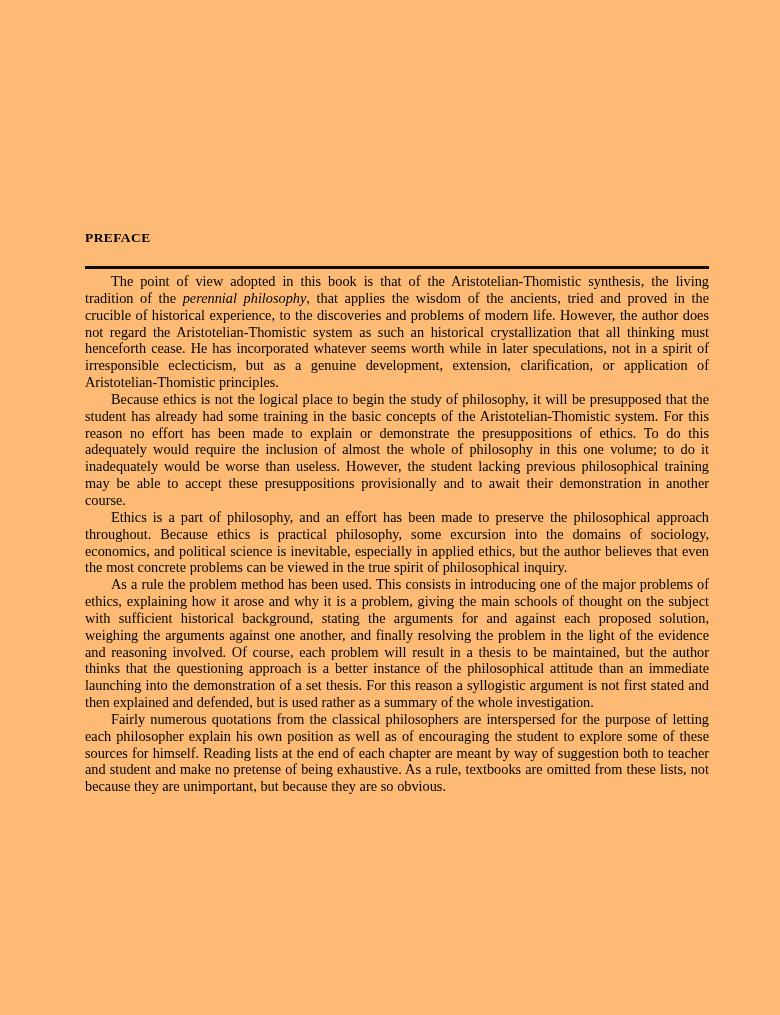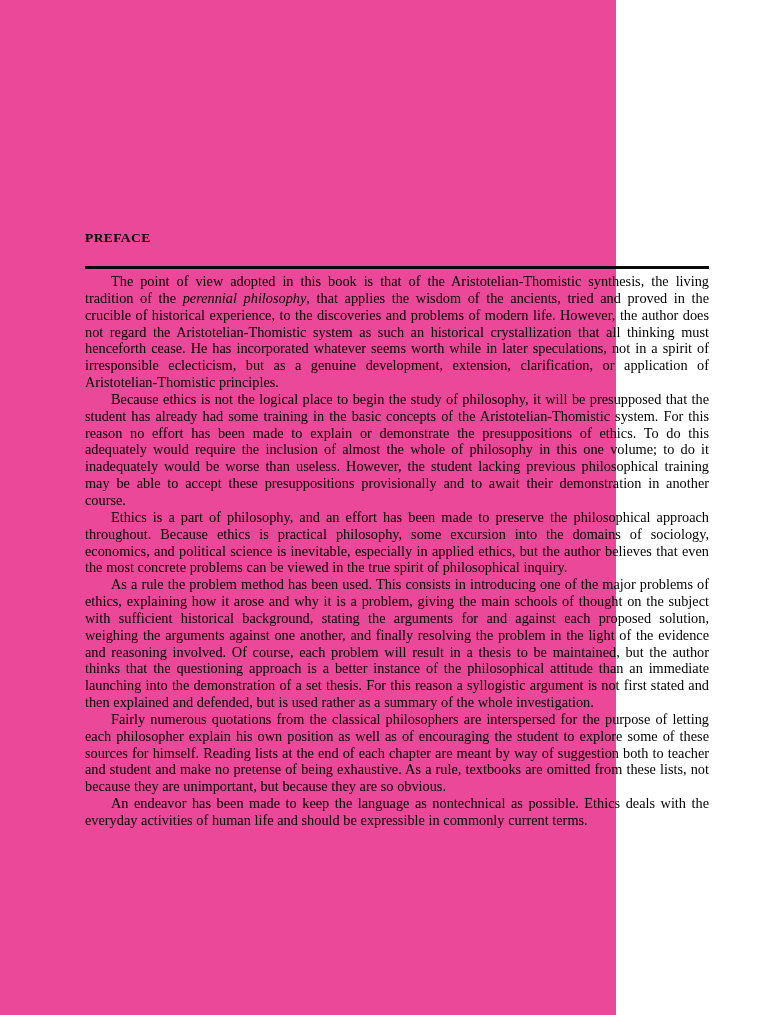--- a/index.html
+++ b/index.html
@@ -9,23 +9,23 @@
   }
   body {
     width: 780px;
     height: 1015px;
     overflow: hidden;
     font-family: "Liberation Serif", "DejaVu Serif", serif;
     color: #000000;
   }
   .page {
     position: relative;
-    width: 616px;
+    width: 780px;
     height: 1015px;
-    background: #ec4899;
+    background: #fdba74;
   }
   .content-block {
     position: absolute;
     left: 85px;
     top: 230px;
     width: 624px;
   }
   .page-heading {
     font-size: 13.5px;
     font-weight: bold;
@@ -71,17 +71,16 @@
     <h1 class="page-heading">PREFACE</h1>
 
     <div class="heading-rule"></div>
 
     <div class="body-text">
         <p>The point of view adopted in this book is that of the Aristotelian-Thomistic synthesis, the living tradition of the <em>perennial philosophy</em>, that applies the wisdom of the ancients, tried and proved in the crucible of historical experience, to the discoveries and problems of modern life. However, the author does not regard the Aristotelian-Thomistic system as such an historical crystallization that all thinking must henceforth cease. He has incorporated whatever seems worth while in later speculations, not in a spirit of irresponsible eclecticism, but as a genuine development, extension, clarification, or application of Aristotelian-Thomistic principles.</p>
         <p>Because ethics is not the logical place to begin the study of philosophy, it will be presupposed that the student has already had some training in the basic concepts of the Aristotelian-Thomistic system. For this reason no effort has been made to explain or demonstrate the presuppositions of ethics. To do this adequately would require the inclusion of almost the whole of philosophy in this one volume; to do it inadequately would be worse than useless. However, the student lacking previous philosophical training may be able to accept these presuppositions provisionally and to await their demonstration in another course.</p>
         <p>Ethics is a part of philosophy, and an effort has been made to preserve the philosophical approach throughout. Because ethics is practical philosophy, some excursion into the domains of sociology, economics, and political science is inevitable, especially in applied ethics, but the author believes that even the most concrete problems can be viewed in the true spirit of philosophical inquiry.</p>
         <p>As a rule the problem method has been used. This consists in introducing one of the major problems of ethics, explaining how it arose and why it is a problem, giving the main schools of thought on the subject with sufficient historical background, stating the arguments for and against each proposed solution, weighing the arguments against one another, and finally resolving the problem in the light of the evidence and reasoning involved. Of course, each problem will result in a thesis to be maintained, but the author thinks that the questioning approach is a better instance of the philosophical attitude than an immediate launching into the demonstration of a set thesis. For this reason a syllogistic argument is not first stated and then explained and defended, but is used rather as a summary of the whole investigation.</p>
         <p>Fairly numerous quotations from the classical philosophers are interspersed for the purpose of letting each philosopher explain his own position as well as of encouraging the student to explore some of these sources for himself. Reading lists at the end of each chapter are meant by way of suggestion both to teacher and student and make no pretense of being exhaustive. As a rule, textbooks are omitted from these lists, not because they are unimportant, but because they are so obvious.</p>
-        <p>An endeavor has been made to keep the language as nontechnical as possible. Ethics deals with the everyday activities of human life and should be expressible in commonly current terms.</p>
       </div>
 
   </div>
 </div>
 
 </body></html>

